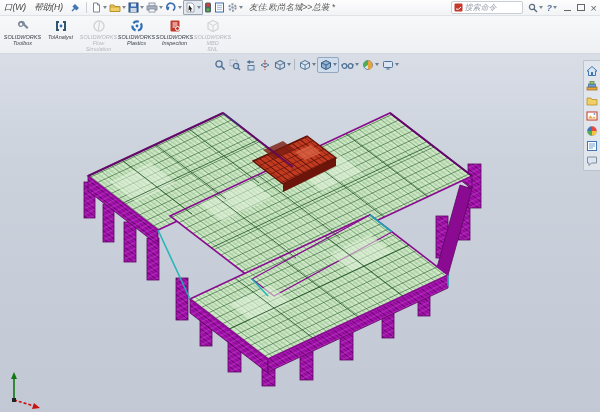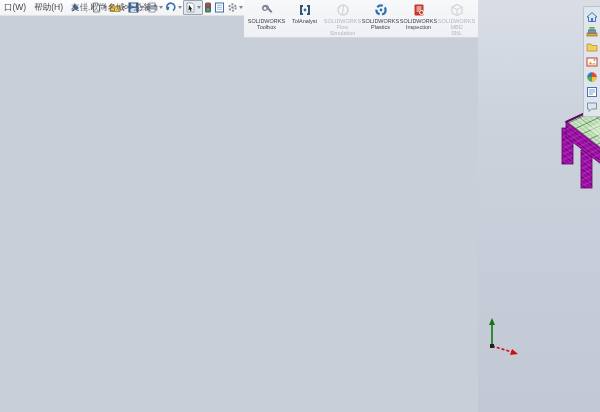--- a/index.html
+++ b/index.html
@@ -1,18 +1,18 @@
 <!DOCTYPE html>
 <html style="--bg-top: #d8dde6; --bg-mid: #ccd2dc; --bg-bottom: #c2c8d4; --panel-green: #cfe9c6; --panel-green-light: #e2f3da; --grid-green: #2c6a34; --grid-dark: #17491d; --magenta: #a511ae; --magenta-mid: #8a0b92; --magenta-dark: #5c0762; --teal: #17b3b8; --red-core: #c23a20; --red-dark: #5e120a; --accent-blue: #2f6fb4;"><head>
 <meta charset="utf-8">
 <style>
   html,body{margin:0;padding:0;}
   body{width:600px;height:412px;overflow:hidden;font-family:"Liberation Sans",sans-serif;
        -webkit-font-smoothing:antialiased;background:#c9cfd9;position:relative;font-size:9px;color:#333;}
-  .app{position:absolute;inset:0;display:flex;flex-direction:row;}
+  .app{position:absolute;inset:0;display:flex;flex-direction:column;font-style:italic;}
 
   
   .titlebar{height:15px;background:linear-gradient(#fdfdfe,#f2f3f5);border-bottom:1px solid #dfe2e6;
             display:flex;align-items:center;position:relative;flex:0 0 auto;}
   .menu-item{padding:0 4px;font-size:8.5px;color:#444;white-space:nowrap;}
   .pin{width:10px;height:10px;position:relative;margin:0 3px;}
   .pin svg{display:block}
   .tb-sep{width:1px;height:11px;background:#ccd0d6;margin:0 3px;}
   .std-btn{display:flex;align-items:center;height:13px;padding:0 1px;}
   .std-btn .dd{width:0;height:0;border-left:2.5px solid transparent;border-right:2.5px solid transparent;
@@ -129,20 +129,45 @@
     <span class="std-btn">
       <svg width="11" height="11">
           <circle cx="5.5" cy="5.5" r="3.2" fill="none" stroke="#8b96a4" stroke-width="2" stroke-dasharray="2 1.4"></circle>
           <circle cx="5.5" cy="5.5" r="1.3" fill="#8b96a4"></circle>
         </svg>
       <span class="dd"></span>
     </span>
 
     <span class="win-title">友佳.欧尚名城&gt;&gt;总装 *</span>
 
+    <div class="tb-right">
+      <span class="searchbox">
+        <svg width="9" height="9">
+            <rect x="0.5" y="0.5" width="8" height="8" rx="1" fill="#c4392b"></rect>
+            <path d="M2 6 q2.5 1.5 5 -2" stroke="#fff" stroke-width="1" fill="none"></path>
+          </svg>
+        <span class="ph">搜索命令</span>
+      </span>
+      <span class="q-btn">
+        <svg width="10" height="10">
+            <circle cx="4" cy="4" r="2.6" fill="none" stroke="#5a6b80" stroke-width="1.2"></circle>
+            <path d="M6 6 L9 9" stroke="#5a6b80" stroke-width="1.4"></path>
+          </svg>
+        <span class="dd" style="width:0;height:0;border-left:2.5px solid transparent;border-right:2.5px solid transparent;border-top:3px solid #7c8794;margin-left:1px;"></span>
+      </span>
+      <span class="help-btn">
+        <b style="color:#4a6e96;">?</b>
+        <span class="dd" style="width:0;height:0;border-left:2.5px solid transparent;border-right:2.5px solid transparent;border-top:3px solid #7c8794;margin-left:1px;"></span>
+      </span>
+      <span class="winctl">
+        <span class="ic-min"></span>
+        <span class="ic-rest"></span>
+        <span style="font-size:11px;">×</span>
+      </span>
+    </div>
   </div>
 
   <div class="cmdmgr">
     <div class="addin">
       <span class="aicon">
         <svg width="14" height="14">
             <path d="M5 2 a3 3 0 1 0 2.5 4.6 L11 10 l1.5-1.5 L9 5 A3 3 0 0 0 5 2 z M5 4 a1.4 1.4 0 1 1 0 2.8 a1.4 1.4 0 0 1 0-2.8z" fill="#7d8896"></path>
           </svg>
       </span>
       <span class="albl">SOLIDWORKS Toolbox</span>

